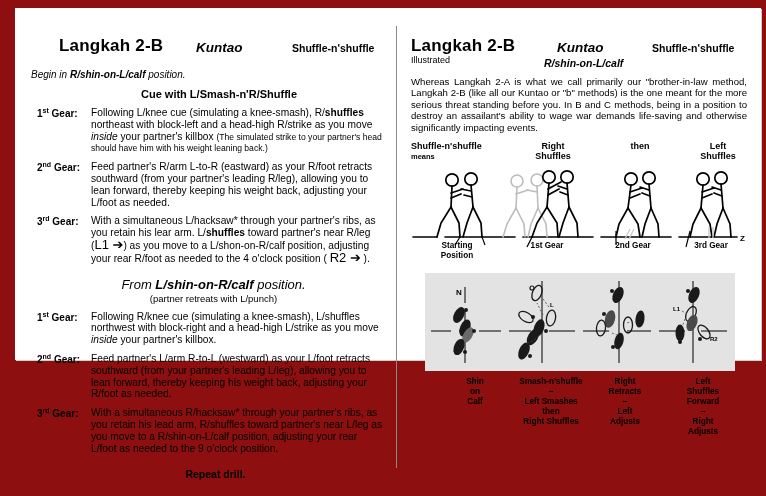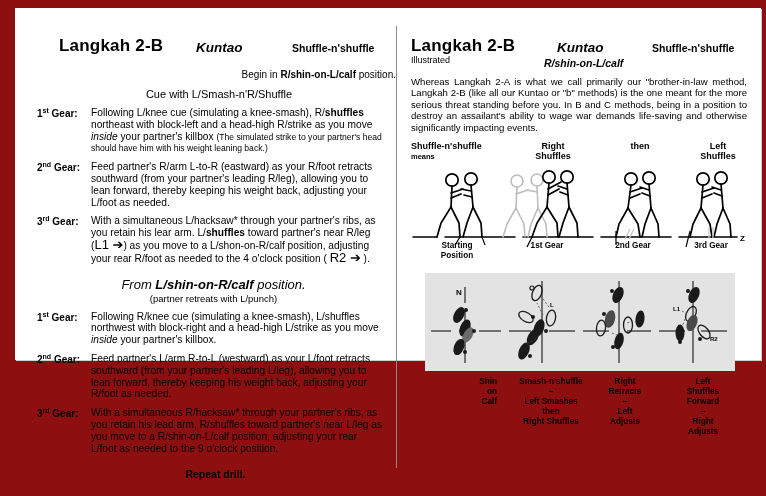--- a/index.html
+++ b/index.html
@@ -32,26 +32,26 @@
     letter-spacing:.2px;
   }
   .h-mid{position:absolute;font-size:13.5px;font-style:italic;font-weight:bold;}
   .h-right{position:absolute;font-size:10.5px;font-weight:bold;}
   .h-sub{position:absolute;font-size:9px;}
   .h-sub2{position:absolute;font-size:10.5px;font-style:italic;font-weight:bold;}
   .italic{font-style:italic;}
   .bold{font-weight:bold;}
 
   .beginline{
-    margin-top:9px;font-size:10px;text-align:right;
-    padding-left:24px;
+    margin-top:9px;font-size:10px;font-style:italic;text-align:left;
+    padding-left:16px;
   }
   .beginline b{font-weight:bold;}
   .cue{
-    margin-top:8px;font-size:11px;font-weight:normal;text-align:center;
+    margin-top:8px;font-size:11px;font-weight:bold;text-align:center;
     padding-left:27px;
   }
   .cuesub{
     margin-top:1px;font-size:9.5px;text-align:center;padding-left:16px;
   }
 
   .gear{
     display:flex;margin-top:7px;padding-left:22px;padding-right:12px;
   }
   .gear-lbl{
@@ -371,20 +371,20 @@
           <circle cx="283" cy="69" r="2" fill="#1a1a1a"></circle>
           <path d="M288 46 L285 54" stroke="#555" stroke-width="0.9" stroke-dasharray="2,2" fill="none"></path>
           <ellipse cx="307" cy="59" rx="4.5" ry="8" fill="none" stroke="#1a1a1a" stroke-width="1.3" transform="rotate(-38 307 59)"></ellipse>
           <circle cx="303" cy="66" r="2" fill="#1a1a1a"></circle>
           <text x="313" y="68" style="font-size:6px;font-weight:bold;">R2</text>
         </g>
       </svg>
     </div>
 
     <div class="fpcaps" style="height:60px;margin-top:4px;">
-      <div class="fpcap" style="left:24px;top:0;width:76px;text-align:right;" id="pc0">Shin<br>on<br>Calf</div>
+      <div class="fpcap" style="left:40px;top:0;width:76px;" id="pc0">Shin<br>on<br>Calf</div>
       <div class="fpcap" style="left:106px;top:0;width:96px;" id="pc1">Smash-n'shuffle<br>–<br>Left Smashes<br>then<br>Right Shuffles</div>
       <div class="fpcap" style="left:190px;top:0;width:76px;" id="pc2">Right<br>Retracts<br>–<br>Left<br>Adjusts</div>
       <div class="fpcap" style="left:266px;top:0;width:80px;" id="pc3">Left<br>Shuffles<br>Forward<br>–<br>Right<br>Adjusts</div>
     </div>
 
   </div>
 </div>
 
 </body></html>

